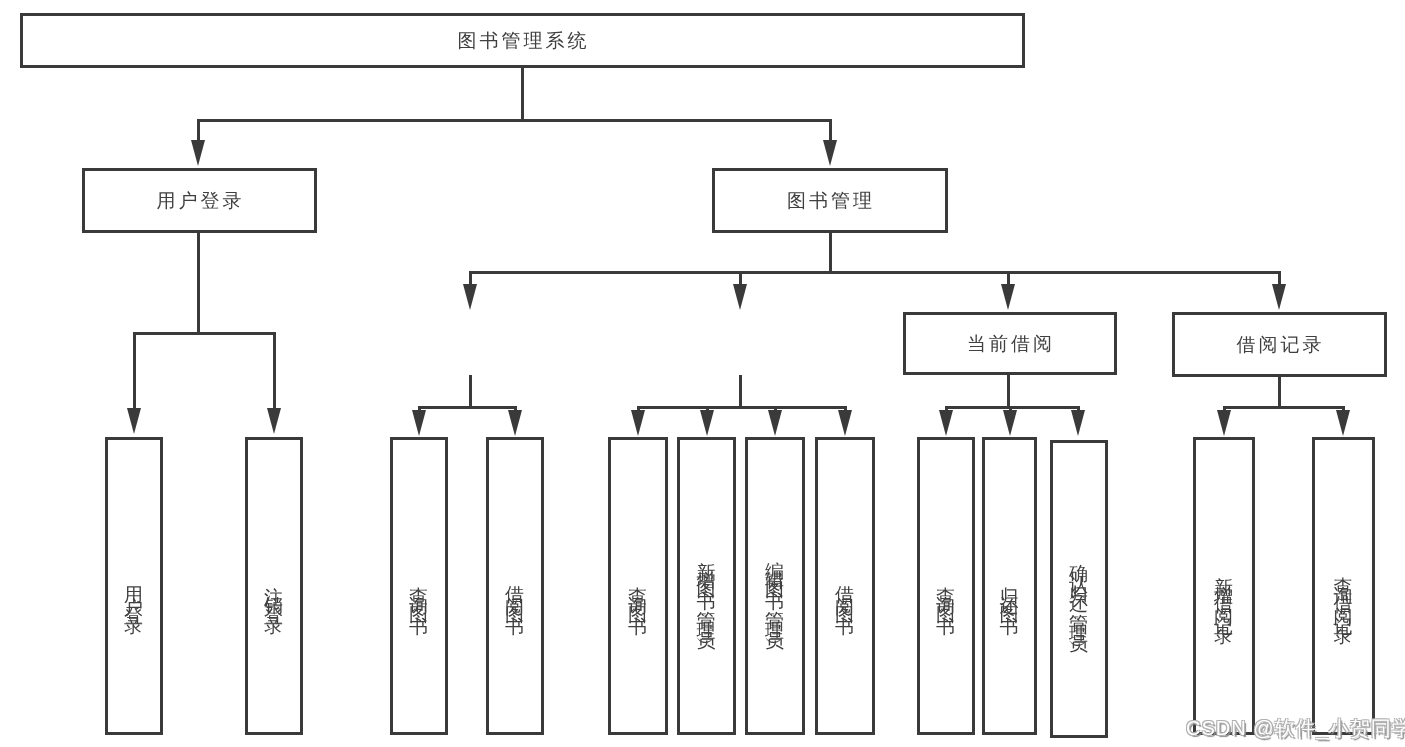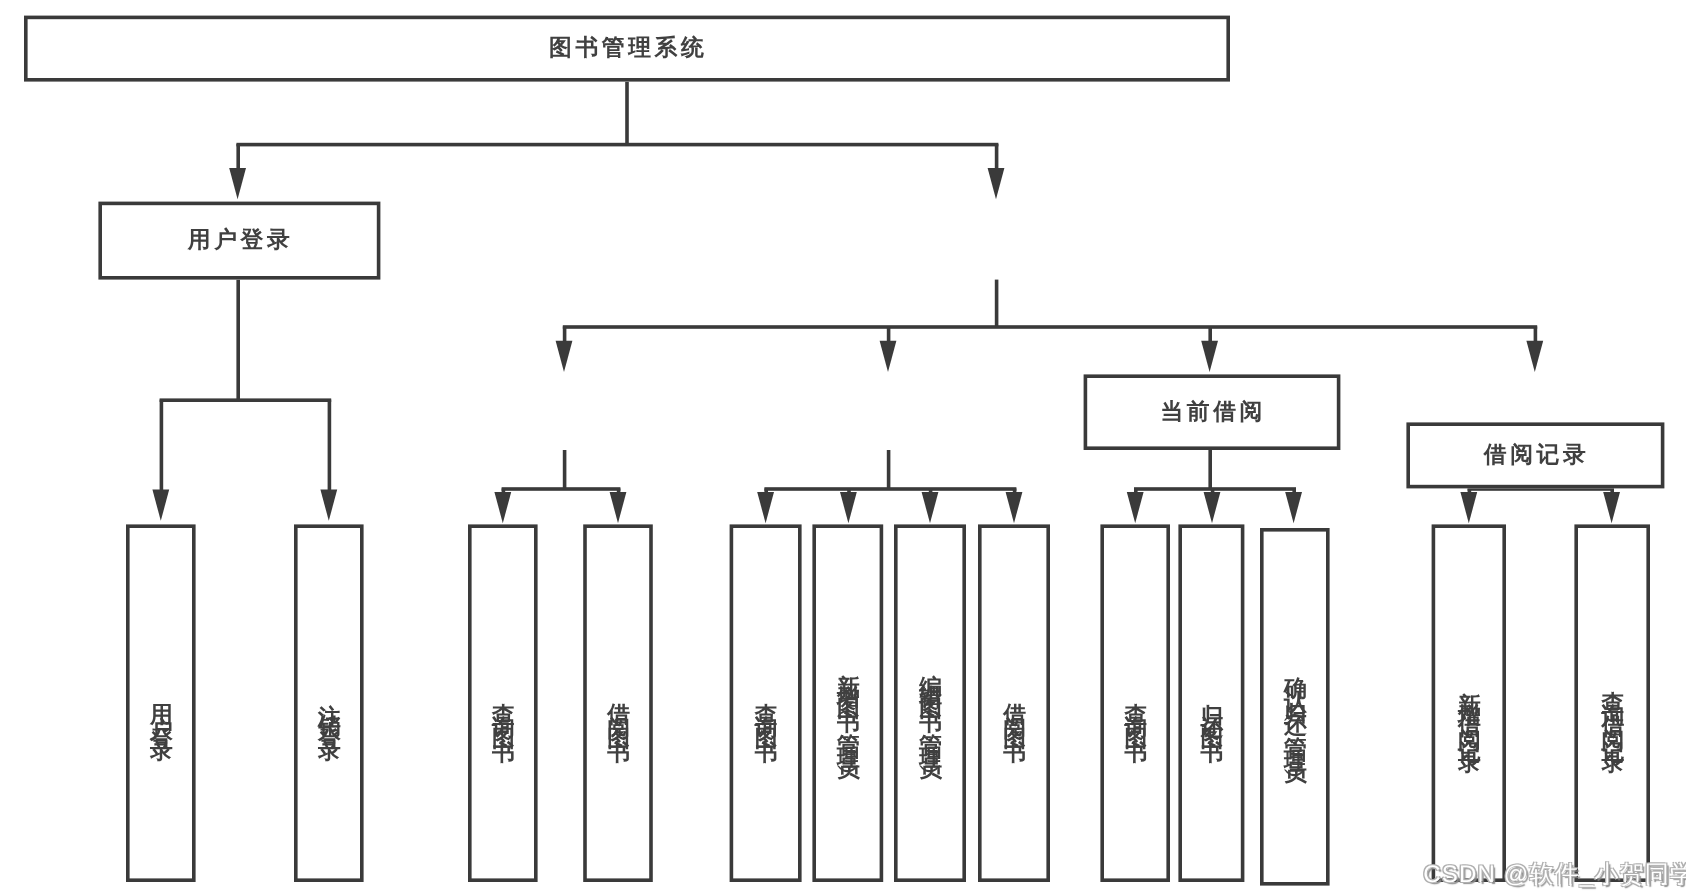--- a/index.html
+++ b/index.html
@@ -18,21 +18,20 @@
   .node{
     position:absolute;
     box-sizing:border-box;
     background:#fff;
     border:3px solid var(--line);
     display:flex;
     align-items:center;
     justify-content:center;
     color:var(--text);
     z-index:2;
-    font-weight:bold;
   }
   .node span{line-height:1;}
   .node.h span{
     font-size:19px;
     letter-spacing:3px;
     white-space:nowrap;
     transform:translateX(1px);
   }
   .node.v span{
     writing-mode:vertical-rl;
@@ -120,24 +119,27 @@
     <div class="line v" style="left: 1222.5px; top: 407px; height: 9px;"></div>
     <div class="arrow" style="left: 1216.5px; top: 410px;"></div>
     <div class="line v" style="left: 1341.5px; top: 407px; height: 9px;"></div>
     <div class="arrow" style="left: 1335.5px; top: 410px;"></div>
     <div class="node h" style="left: 20px; top: 13px; width: 1005px; height: 55px;">
       <span>图书管理系统</span>
     </div>
     <div class="node h" style="left: 82px; top: 168px; width: 235px; height: 65px;">
       <span>用户登录</span>
     </div>
+    <div class="node h" style="left: 712px; top: 168px; width: 236px; height: 65px;">
+      <span>图书管理</span>
+    </div>
     <div class="node h" style="left: 903px; top: 312px; width: 214px; height: 63px; justify-content: center;">
       <span>当前借阅</span>
     </div>
-    <div class="node h" style="left: 1172px; top: 312px; width: 215px; height: 55px; margin-top: 40px;">
+    <div class="node h" style="left: 1172px; top: 312px; width: 215px; height: 65px;">
       <span>借阅记录</span>
     </div>
     <div class="node v" style="left: 105px; top: 437px; width: 58px; height: 298px;">
       <span>用户登录</span>
     </div>
     <div class="node v" style="left: 245px; top: 437px; width: 58px; height: 298px;">
       <span>注销登录</span>
     </div>
     <div class="node v" style="left: 390px; top: 437px; width: 58px; height: 298px;">
       <span>查询图书</span>

